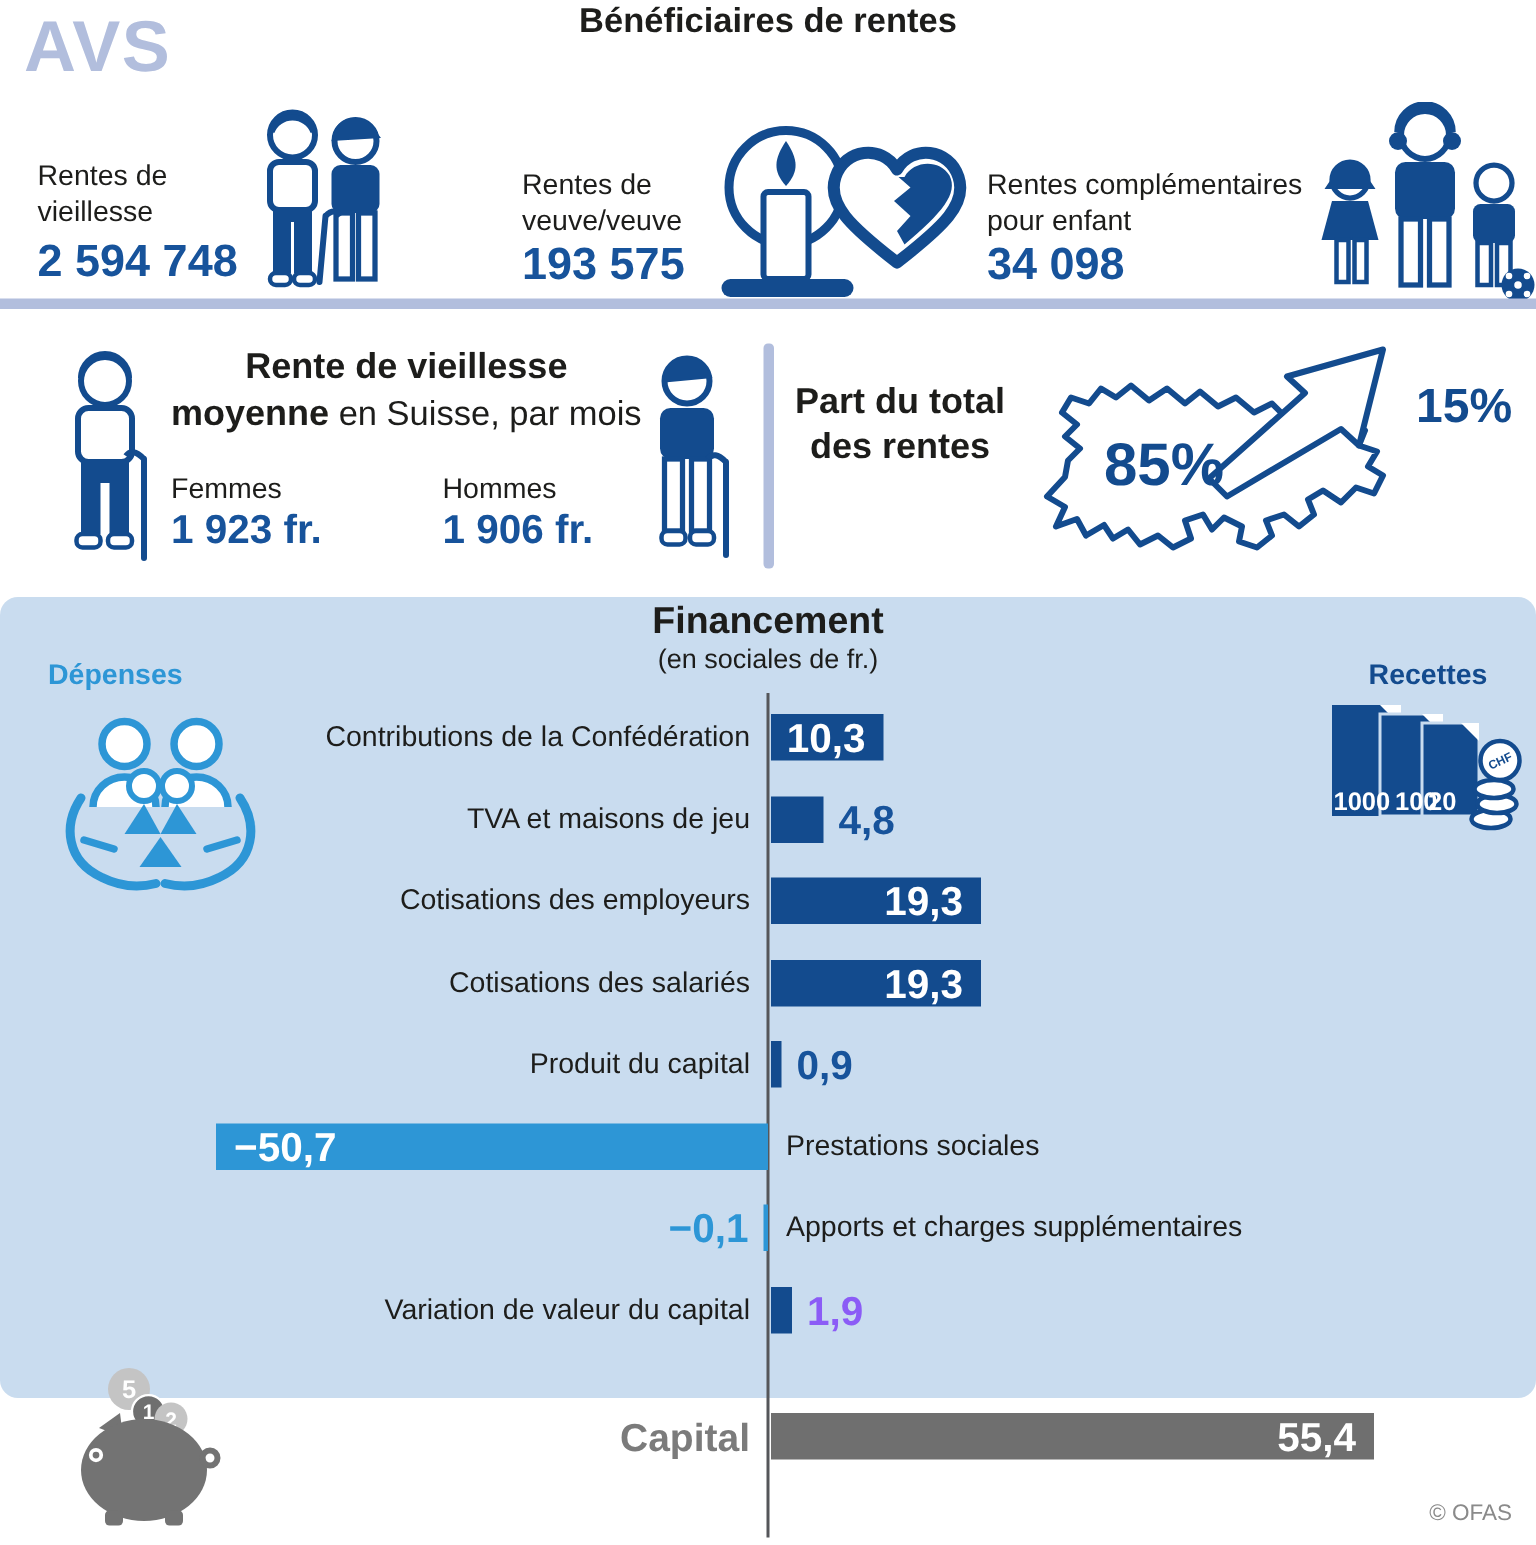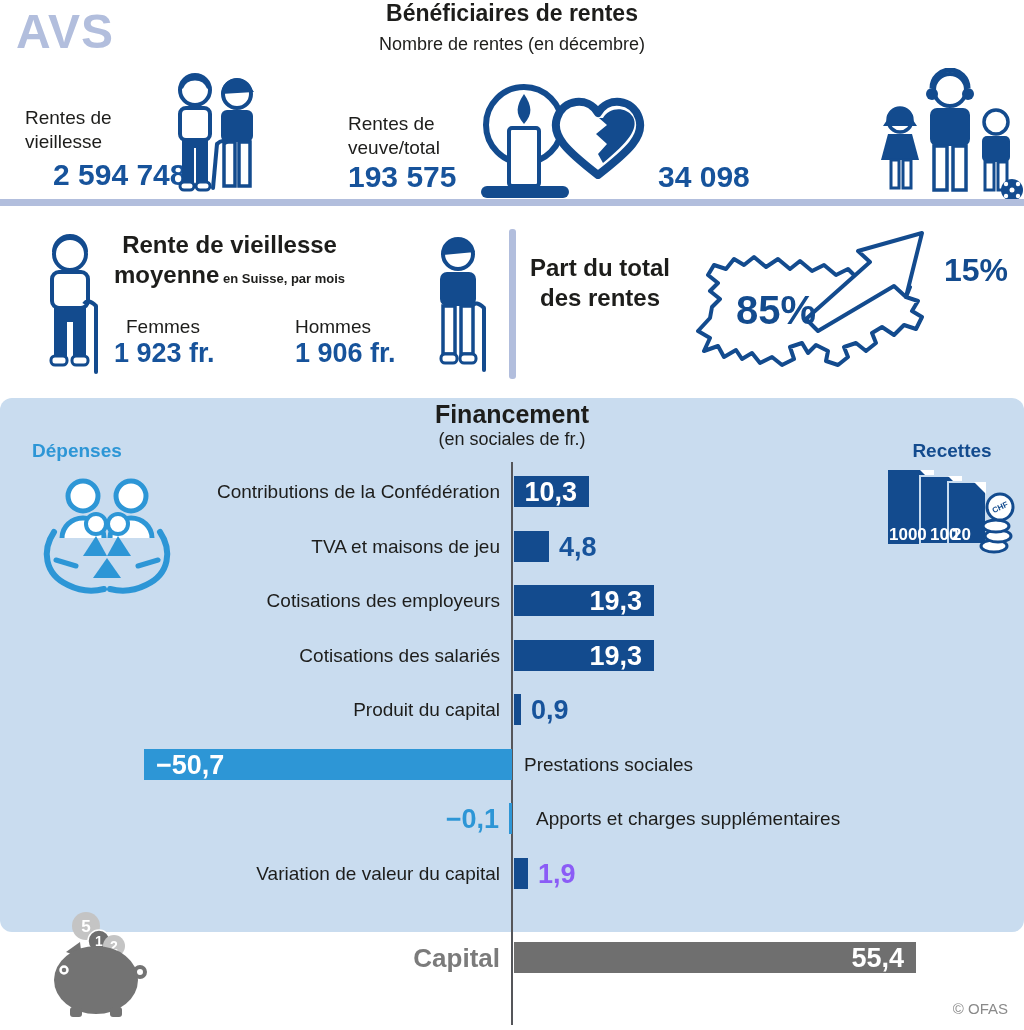--- a/index.html
+++ b/index.html
@@ -13,21 +13,21 @@
   .main-title{left:0;top:8;width:1024px;text-align:center;font-size:23px;font-weight:800;}
   .main-subtitle{left:0;top:34px;width:1024px;text-align:center;font-size:18px;}
 
   .stat-label{font-size:19px;line-height:24px;color:#1d1d1b;}
   .stat-value{font-size:30px;font-weight:800;color:#17539b;}
 
   .divider-h{left:0;top:199px;width:1024px;height:7px;background:#b2bedd;}
   .divider-v{left:509px;top:229px;width:7px;height:150px;background:#b2bedd;border-radius:3px;}
 
   .section-title{font-size:24px;font-weight:800;line-height:30px;color:#1d1d1b;text-align:center;}
-  .section-title .light{font-weight:700;font-size:13px;}
+  .section-title .light{font-weight:400;font-size:23px;}
   .group-label{font-size:19px;color:#1d1d1b;}
   .group-value{font-size:27px;font-weight:800;color:#17539b;}
 
   .pct-big{font-size:40px;font-weight:800;color:#134b8e;}
   .pct-small{font-size:32px;font-weight:800;color:#134b8e;}
 
   
   .panel{left:0;top:398px;width:1024px;height:534px;background:#c9dcef;border-radius:12px;}
   .fin-title{left:0;top:400px;width:1024px;text-align:center;font-size:25px;font-weight:800;}
   .fin-subtitle{left:0;top:429px;width:1024px;text-align:center;font-size:18px;}
@@ -44,59 +44,62 @@
   .credit{right:16px;top:1000px;font-size:15px;color:#8a8a8a;}
   svg{display:block;}
 </style>
 </head>
 <body>
 
 <div class="page">
 
   <div class="abs brand" style="left:16px;top:4px;">AVS</div>
   <div class="abs main-title">Bénéficiaires de rentes</div>
-  <div class="abs main-subtitle">Nombre de rentes (en décembre)</div>
 
   <div class="abs stat-label" style="left:25px;top:106px;">
     <div>Rentes de</div>
     <div>vieillesse</div>
   </div>
-  <div class="abs stat-value nowrap" style="left:25px;top:158px;margin-left:28px;">2 594 748</div>
+  <div class="abs stat-value nowrap" style="left:25px;top:158px;">2 594 748</div>
   <svg class="abs" style="left:165px;top:70px;" width="102" height="128" viewBox="0 0 102 128">
     <circle cx="30" cy="20" r="15" fill="#fff" stroke="#134b8e" stroke-width="4"></circle>
     <path d="M16,18 a15,15 0 0 1 28,0" fill="none" stroke="#134b8e" stroke-width="4"></path>
     <rect x="15" y="38" width="30" height="32" rx="6" fill="#fff" stroke="#134b8e" stroke-width="4"></rect>
     <rect x="17" y="68" width="26" height="10" fill="#134b8e"></rect>
     <rect x="17" y="70" width="12" height="42" fill="#134b8e"></rect>
     <rect x="31" y="70" width="12" height="42" fill="#134b8e"></rect>
     <rect x="15" y="112" width="14" height="8" rx="4" fill="#fff" stroke="#134b8e" stroke-width="3"></rect>
     <rect x="31" y="112" width="14" height="8" rx="4" fill="#fff" stroke="#134b8e" stroke-width="3"></rect>
     <circle cx="72" cy="24" r="14" fill="#fff" stroke="#134b8e" stroke-width="4"></circle>
     <path d="M57,20 a15,14 0 0 1 29,-2 l3,4 l-33,2 z" fill="#134b8e"></path>
     <rect x="56" y="40" width="32" height="32" rx="6" fill="#134b8e"></rect>
     <rect x="59" y="72" width="11" height="44" fill="#fff" stroke="#134b8e" stroke-width="3.5"></rect>
     <rect x="74" y="72" width="11" height="44" fill="#fff" stroke="#134b8e" stroke-width="3.5"></rect>
     <path d="M52,74 q6,-6 10,0" fill="none" stroke="#134b8e" stroke-width="4"></path>
     <line x1="52" y1="74" x2="48" y2="118" stroke="#134b8e" stroke-width="4" stroke-linecap="round"></line>
   </svg>
 
   <div class="abs stat-label" style="left:348px;top:112px;">
     <div>Rentes de</div>
-    <div>veuve/total</div>
+    <div>veuve/veuve</div>
   </div>
   <div class="abs stat-value nowrap" style="left:348px;top:160px;">193 575</div>
   <svg class="abs" style="left:476px;top:80px;" width="170" height="122" viewBox="0 0 170 122">
     <circle cx="48" cy="45" r="38" fill="none" stroke="#134b8e" stroke-width="6"></circle>
     <path d="M122,33 C112,16 87,19 81,38 C75,56 91,71 122,95 C153,71 169,56 163,38 C157,19 132,16 122,33 z" fill="#fff" stroke="#134b8e" stroke-width="8" stroke-linejoin="round"></path>
     <path d="M127,38 C133,27 150,26 157,37 C163,49 152,62 127,83 L122,74 L131,64 L120,54 L131,45 L123,38 z" fill="#134b8e"></path>
     <path d="M48,14 C56,26 57,34 48,44 C39,34 40,26 48,14 z" fill="#134b8e"></path>
     <rect x="33" y="48" width="30" height="58" rx="3" fill="#fff" stroke="#134b8e" stroke-width="4"></rect>
     <rect x="5" y="106" width="88" height="12" rx="6" fill="#134b8e"></rect>
   </svg>
 
+  <div class="abs stat-label" style="left:658px;top:112px;">
+    <div>Rentes complémentaires</div>
+    <div>pour enfant</div>
+  </div>
   <div class="abs stat-value nowrap" style="left:658px;top:160px;">34 098</div>
   <svg class="abs" style="left:876px;top:68px;" width="148" height="134" viewBox="0 0 148 134">
     <circle cx="74" cy="22" r="16" fill="#fff" stroke="#134b8e" stroke-width="4"></circle>
     <path d="M56,20 a18,18 0 0 1 36,0" fill="none" stroke="#134b8e" stroke-width="5"></path>
     <circle cx="56" cy="26" r="6" fill="#134b8e"></circle>
       <circle cx="92" cy="26" r="6" fill="#134b8e"></circle>
     <rect x="54" y="40" width="40" height="38" rx="7" fill="#134b8e"></rect>
     <rect x="58" y="78" width="13" height="44" fill="#fff" stroke="#134b8e" stroke-width="3.5"></rect>
     <rect x="77" y="78" width="13" height="44" fill="#fff" stroke="#134b8e" stroke-width="3.5"></rect>
     <circle cx="24" cy="52" r="12" fill="#fff" stroke="#134b8e" stroke-width="3.5"></circle>
@@ -129,21 +132,21 @@
     <rect x="42" y="122" width="16" height="9" rx="4" fill="#fff" stroke="#134b8e" stroke-width="3"></rect>
     <path d="M66,72 q-8,-8 -12,-2" fill="none" stroke="#134b8e" stroke-width="4"></path>
     <line x1="66" y1="72" x2="66" y2="138" stroke="#134b8e" stroke-width="4" stroke-linecap="round"></line>
   </svg>
 
   <div class="abs section-title" style="left:114px;top:230px;">
     <div>Rente de vieillesse</div>
     <div><span>moyenne</span><span class="light"> en Suisse, par mois</span></div>
   </div>
 
-  <div class="abs group-label" style="left:126px;top:316px;">Femmes</div>
+  <div class="abs group-label" style="left:114px;top:316px;">Femmes</div>
   <div class="abs group-value nowrap" style="left:114px;top:338px;">1 923 fr.</div>
   <div class="abs group-label" style="left:295px;top:316px;">Hommes</div>
   <div class="abs group-value nowrap" style="left:295px;top:338px;">1 906 fr.</div>
 
   <svg class="abs" style="left:420px;top:232px;" width="80" height="146" viewBox="0 0 80 146">
     <circle cx="38" cy="22" r="15" fill="#fff" stroke="#134b8e" stroke-width="4"></circle>
     <path d="M23,18 a15,13 0 0 1 29,-3 l3,5 l-32,3 z" fill="#134b8e"></path>
     <rect x="20" y="40" width="36" height="34" rx="7" fill="#134b8e"></rect>
     <rect x="23" y="74" width="12" height="48" fill="#fff" stroke="#134b8e" stroke-width="3.5"></rect>
     <rect x="41" y="74" width="12" height="48" fill="#fff" stroke="#134b8e" stroke-width="3.5"></rect>
@@ -219,21 +222,21 @@
       <div class="bar" style="top: 640px; height: 31px; width: 140px; background: rgb(19, 75, 142); left: 514px;"></div>
       <div class="cat-label" style="top: 640px; right: 524px;">Cotisations des salariés</div>
       <div class="bar-value" style="top: 639px; color: rgb(255, 255, 255); left: 514px; width: 128px; text-align: right;">19,3</div>
       <div class="bar" style="top: 694px; height: 31px; width: 7px; background: rgb(19, 75, 142); left: 514px;"></div>
       <div class="cat-label" style="top: 694px; right: 524px;">Produit du capital</div>
       <div class="bar-value" style="top: 693px; color: rgb(23, 83, 155); left: 531px;">0,9</div>
       <div class="bar" style="top: 749px; height: 31px; width: 368px; background: rgb(45, 150, 214); left: 144px;"></div>
       <div class="cat-label" style="top: 749px; left: 524px;">Prestations sociales</div>
       <div class="bar-value" style="top: 748px; color: rgb(255, 255, 255); left: 156px;">−50,7</div>
       <div class="bar" style="top: 803px; height: 31px; width: 3px; background: rgb(45, 150, 214); left: 509px;"></div>
-      <div class="cat-label" style="top: 803px; left: 524px; margin-left: 12px;">Apports et charges supplémentaires</div>
+      <div class="cat-label" style="top: 803px; left: 524px;">Apports et charges supplémentaires</div>
       <div class="bar-value" style="top: 802px; color: rgb(45, 150, 214); right: 525px;">−0,1</div>
       <div class="bar" style="top: 858px; height: 31px; width: 14px; background: rgb(19, 75, 142); left: 514px;"></div>
       <div class="cat-label" style="top: 858px; right: 524px;">Variation de valeur du capital</div>
       <div class="bar-value" style="top: 857px; color: #8b5cf6; left: 538px;">1,9</div>
       <div class="bar" style="top: 942px; height: 31px; width: 402px; background: rgb(111, 111, 111); left: 514px;"></div>
       <div class="cat-label capital" style="top: 942px; right: 524px;">Capital</div>
       <div class="bar-value" style="top: 941px; color: rgb(255, 255, 255); left: 514px; width: 390px; text-align: right;">55,4</div>
     </div>
 
   <svg class="abs" style="left:36px;top:910px;" width="130" height="110" viewBox="0 0 130 110">

